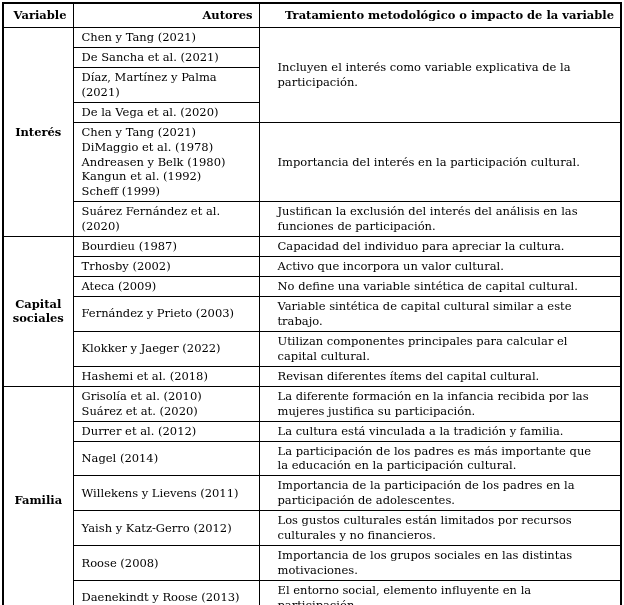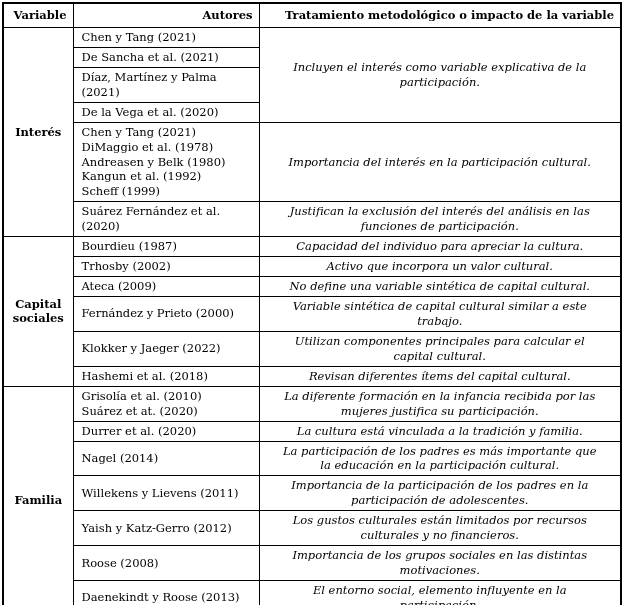--- a/index.html
+++ b/index.html
@@ -42,23 +42,21 @@
   td.variable-cell {
     text-align: center;
     font-weight: bold;
   }
   td.autores-cell {
     text-align: left;
     white-space: pre-line;
     padding-left: 8px;
   }
   td.tratamiento-cell {
-    text-align: center;
     padding: 2px 18px;
-    font-style: italic;
   }
 </style>
 </head>
 <body>
 
 <div class="page">
   <table class="vars">
     <colgroup>
       <col class="c-variable">
       <col class="c-autores">
@@ -107,40 +105,40 @@
       </tr>
       <tr>
         <td class="autores-cell">Trhosby (2002)</td>
         <td class="tratamiento-cell">Activo que incorpora un valor cultural.</td>
       </tr>
       <tr>
         <td class="autores-cell">Ateca (2009)</td>
         <td class="tratamiento-cell">No define una variable sintética de capital cultural.</td>
       </tr>
       <tr>
-        <td class="autores-cell">Fernández y Prieto (2000)</td>
+        <td class="autores-cell">Fernández y Prieto (2003)</td>
         <td class="tratamiento-cell">Variable sintética de capital cultural similar a este trabajo.</td>
       </tr>
       <tr>
         <td class="autores-cell">Klokker y Jaeger (2022)</td>
         <td class="tratamiento-cell">Utilizan componentes principales para calcular el capital cultural.</td>
       </tr>
       <tr>
         <td class="autores-cell">Hashemi et al. (2018)</td>
         <td class="tratamiento-cell">Revisan diferentes ítems del capital cultural.</td>
       </tr>
 
       <tr>
         <td class="variable-cell" rowspan="7">Familia</td>
         <td class="autores-cell">Grisolía et al. (2010)
 Suárez et at. (2020)</td>
         <td class="tratamiento-cell">La diferente formación en la infancia recibida por las mujeres justifica su participación.</td>
       </tr>
       <tr>
-        <td class="autores-cell">Durrer et al. (2020)</td>
+        <td class="autores-cell">Durrer et al. (2012)</td>
         <td class="tratamiento-cell">La cultura está vinculada a la tradición y familia.</td>
       </tr>
       <tr>
         <td class="autores-cell">Nagel (2014)</td>
         <td class="tratamiento-cell">La participación de los padres es más importante que la educación en la participación cultural.</td>
       </tr>
       <tr>
         <td class="autores-cell">Willekens y Lievens (2011)</td>
         <td class="tratamiento-cell">Importancia de la participación de los padres en la participación de adolescentes.</td>
       </tr>

